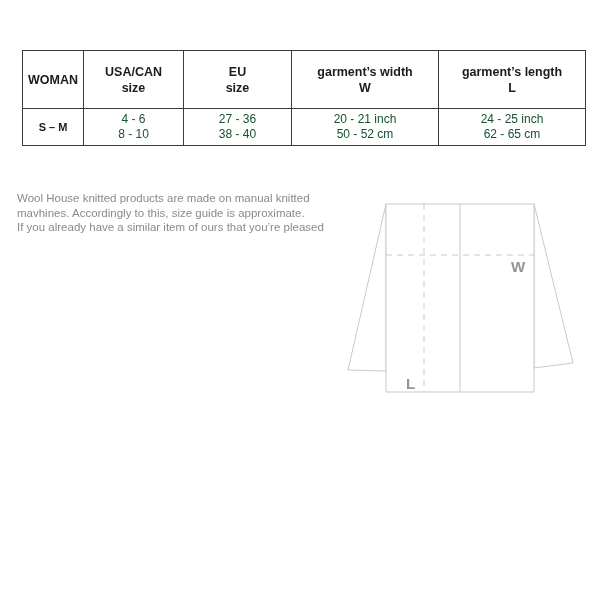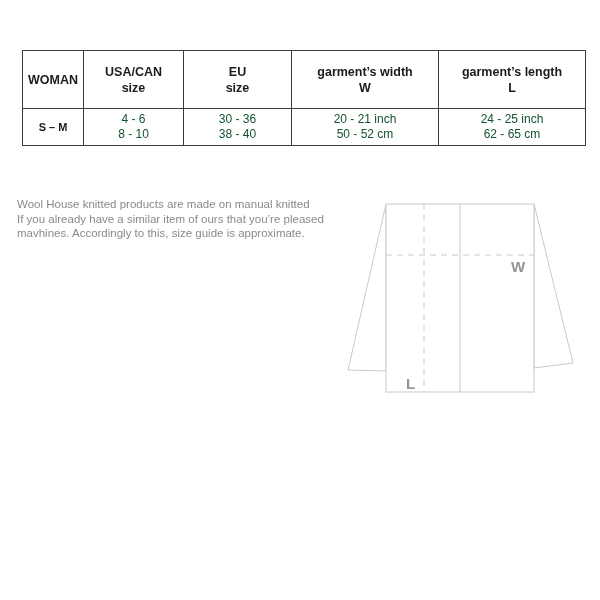--- a/index.html
+++ b/index.html
@@ -49,21 +49,21 @@
   td.rowhead {
     font-size: 11px;
     font-weight: bold;
     color: #1c1c1c;
   }
 
   
   .note {
     position: absolute;
     left: 17px;
-    top: 197px;
+    top: 191px;
     width: 340px;
     font-size: 11.5px;
     line-height: 14.7px;
     color: #8a8a8a;
   }
 
   
   .diagram {
     position: absolute;
     left: 330px;
@@ -128,39 +128,39 @@
       </tr>
     </thead>
     <tbody>
       <tr>
         <td class="rowhead">S – M</td>
         <td class="cell">
           <div>4 - 6</div>
           <div>8 - 10</div>
         </td>
         <td class="cell">
-          <div>30 - 36</div>
+          <div>27 - 36</div>
           <div>38 - 40</div>
         </td>
         <td class="cell">
           <div>20 - 21 inch</div>
           <div>50 - 52 cm</div>
         </td>
         <td class="cell">
           <div>24 - 25 inch</div>
           <div>62 - 65 cm</div>
         </td>
       </tr>
     </tbody>
   </table>
 
   <div class="note">
     <div>Wool House knitted products are made on manual knitted</div>
+    <div>mavhines. Accordingly to this, size guide is approximate.</div>
     <div>If you already have a similar item of ours that you’re pleased</div>
-    <div>mavhines. Accordingly to this, size guide is approximate.</div>
   </div>
 
   <svg class="diagram" viewBox="330 196 256 206">
     <polygon class="shape" points="386,204 348,370 386,371"></polygon>
     <polygon class="shape" points="534,204 573,363 534,368"></polygon>
     <rect class="shape" x="386" y="204" width="148" height="188" fill="none"></rect>
     <line class="mline" x1="460" y1="204" x2="460" y2="392"></line>
     <line class="mline dashed" x1="424" y1="204" x2="424" y2="392"></line>
     <line class="mline dashed" x1="386" y1="255" x2="534" y2="255"></line>
     <text x="511" y="272">W</text>

